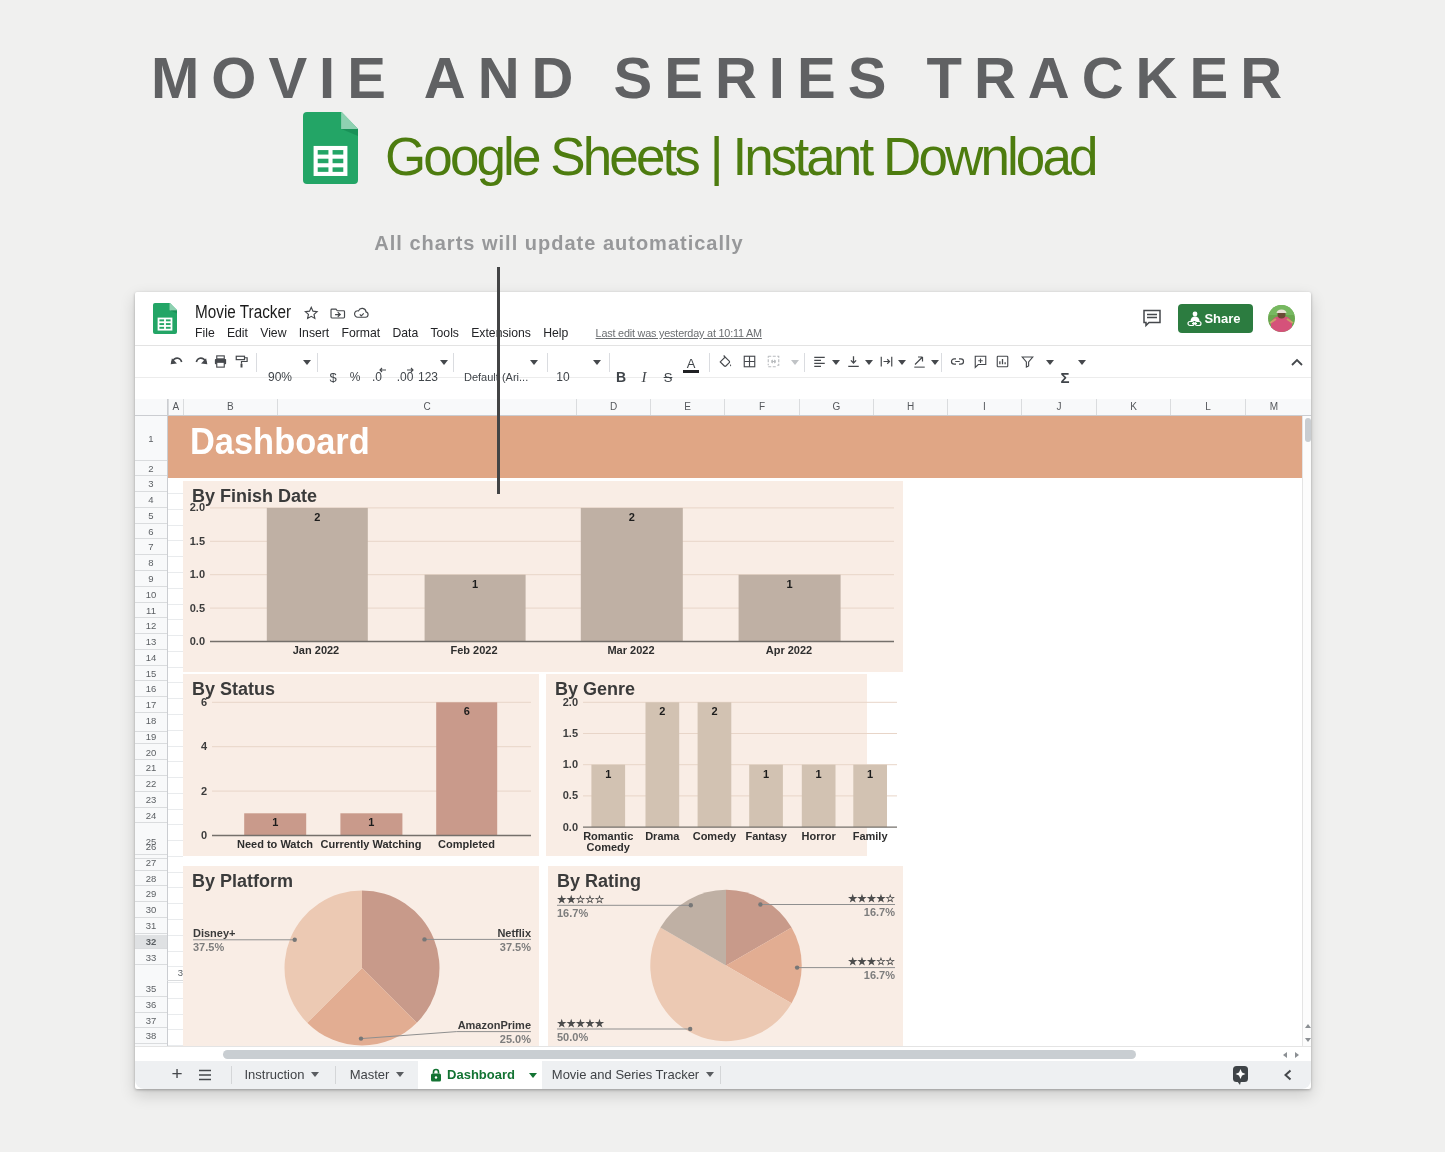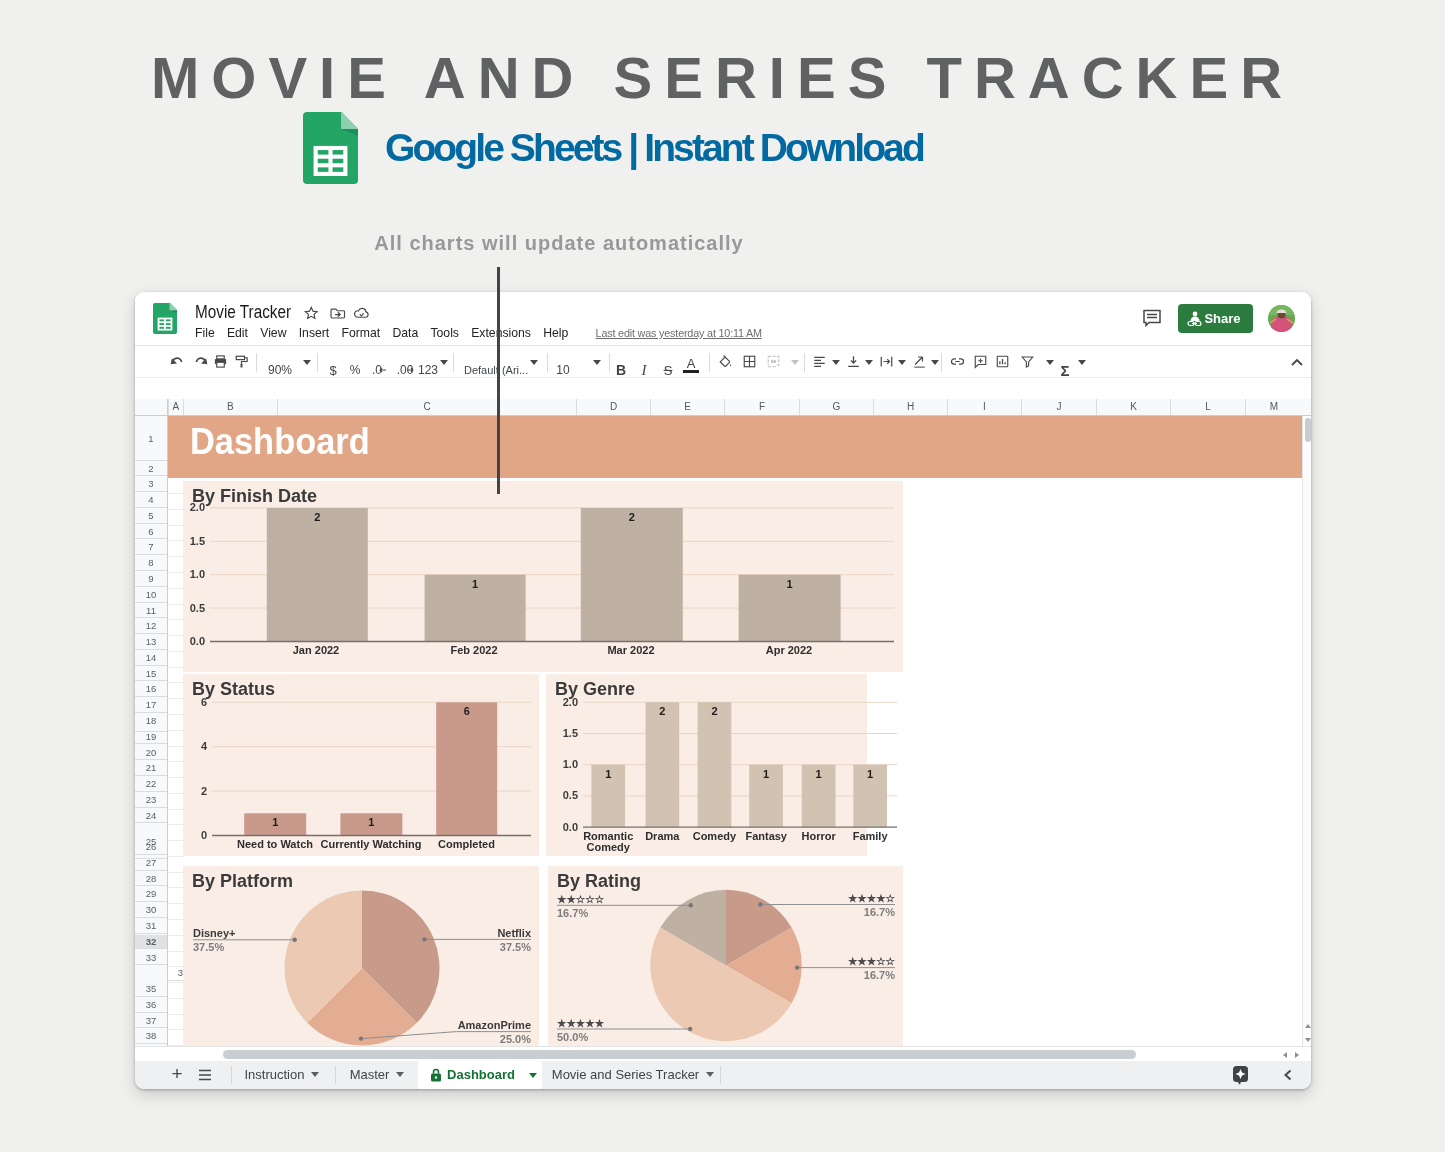--- a/index.html
+++ b/index.html
@@ -1,28 +1,28 @@
 <!DOCTYPE html>
 <html><head><meta charset="utf-8"><style>
 *{margin:0;padding:0;box-sizing:border-box}
 html,body{width:1445px;height:1152px;background:#f0f0ef;font-family:"Liberation Sans",sans-serif;overflow:hidden;position:relative}
 .abs{position:absolute}
 .title{position:absolute;left:0;top:44px;width:1445px;text-align:center;font-size:58px;font-weight:bold;color:#606163;letter-spacing:12px;white-space:nowrap}
 .subrow{position:absolute;left:303px;top:110px;width:900px;height:76px}
-.subtxt{position:absolute;left:82px;top:16px;font-size:39px;letter-spacing:-2.9px;font-weight:bold;color:#0369a1;white-space:nowrap}
+.subtxt{position:absolute;left:82px;top:16px;font-size:53px;letter-spacing:-2.9px;font-weight:normal;color:#4d7c0f;white-space:nowrap}
 .note{position:absolute;left:0;top:232px;width:1118px;text-align:center;font-size:20px;font-weight:bold;color:#97989a;letter-spacing:1px}
 .pline{position:absolute;left:497px;top:267px;width:3px;height:227px;background:#434445;z-index:50}
-.win{position:absolute;left:135px;top:292px;width:1176px;height:797px;background:#fff;border-radius:9px;box-shadow:0 1px 3px rgba(0,0,0,.28),0 6px 16px rgba(0,0,0,.16)}
+.win{position:absolute;left:135px;top:292px;width:1176px;height:797px;background:#fff;border-radius:2px;box-shadow:0 1px 3px rgba(0,0,0,.28),0 6px 16px rgba(0,0,0,.16)}
 .hdr{position:absolute;left:0;top:0;width:1176px;height:54px;border-bottom:1px solid #e3e3e3;border-radius:9px 9px 0 0;background:#fff}
 .docname{position:absolute;left:60px;top:10px;font-size:18px;color:#1b1b1b;transform:scaleX(0.85);transform-origin:0 0;white-space:nowrap}
 .menus{position:absolute;left:60px;top:33px;font-size:13px;color:#232427;transform:scaleX(0.94);transform-origin:0 0;white-space:nowrap}
 .menus span{margin-right:13px}
 .lastedit{font-size:11.5px;letter-spacing:-0.2px;color:#6b6e71;text-decoration:underline;margin-left:16px}
 .toolbar{position:absolute;left:0;top:55px;width:1176px;height:31px;background:#fff;border-bottom:1px solid #ececec;font-size:12px;color:#40454a}
-.ti{position:absolute;top:8px;height:24px;line-height:31px;text-align:center}
+.ti{position:absolute;top:15px;height:24px;line-height:31px;text-align:center}
 .tsep{position:absolute;top:6px;width:1px;height:19px;background:#dadce0}
 .fxbar{position:absolute;left:0;top:87px;width:1176px;height:20px;background:#fff;border-bottom:1px solid #dfdfdf;font-size:12px;color:#222}
 .colhdr{position:absolute;left:0;top:107px;width:1176px;height:17px;background:#f8f9fa;border-bottom:1px solid #cbcdd1;font-size:10px;color:#55585c}
 .colhdr .cl{position:absolute;top:0;height:16px;line-height:16px;text-align:center;border-left:1px solid #dadcde}
 .grid{position:absolute;left:0;top:124px;width:1167px;height:630px;background:#fff;overflow:hidden}
 .rowhdr{position:absolute;left:0;top:0;width:33px;height:630px;background:#f8f9fa;border-right:1px solid #cbcdd1;font-size:9.5px;color:#5c6064}
 .rn{position:absolute;left:0;width:32px;text-align:center;border-bottom:1px solid #dadcde}
 .banner{position:absolute;left:33px;top:0;width:1134px;height:62px;background:#e0a685}
 .banner .t{position:absolute;left:22px;top:5px;font-size:37px;font-weight:bold;color:#fff;transform:scaleX(0.93);transform-origin:0 0}
 .chart{position:absolute;background:#f9ede5}

